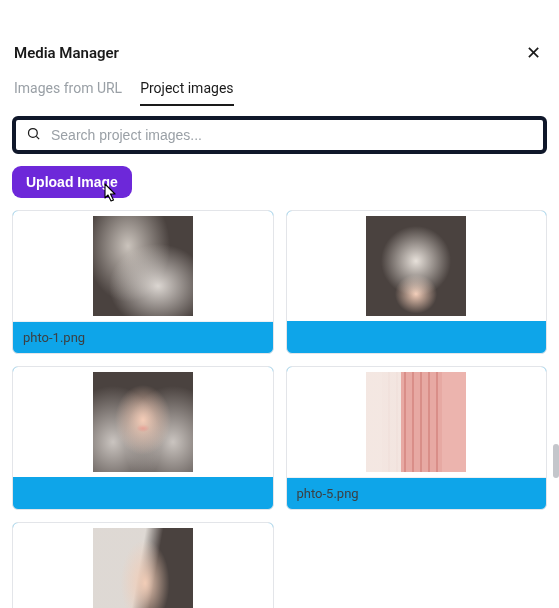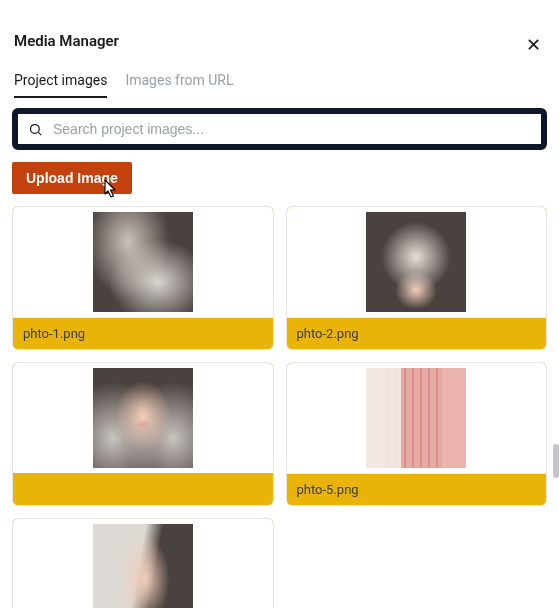--- a/index.html
+++ b/index.html
@@ -8,23 +8,24 @@
     font-family: -apple-system, BlinkMacSystemFont, "Segoe UI", Roboto, Helvetica, Arial, sans-serif;
     background: #fff;
     color: #1a1a1a;
     width: 559px;
     height: 608px;
     overflow: hidden;
     position: relative;
   }
   .header {
     display: flex;
-    align-items: flex-start;
+    align-items: center;
     justify-content: space-between;
-    padding: 32px 14px 4px 14px;
+    padding: 4px 14px 4px 14px;
+    margin-top: 36px;
   }
   .header-title {
     font-size: 15px;
     font-weight: 600;
     color: #1a1a1a;
   }
   .close-btn {
     font-size: 18px;
     line-height: 1;
     cursor: pointer;
@@ -44,44 +45,43 @@
   }
   .tab.active {
     color: #1a1a1a;
     border-bottom: 2px solid #1a1a1a;
   }
   .search-row {
     padding: 10px 12px 0 12px;
   }
   .search-wrap {
     display: flex;
-    align-items: center;
-    border: 6px solid #0f172a;
+    border: 4px solid #0f172a;
     border-radius: 6px;
     padding: 6px 10px;
     gap: 8px;
   }
   .search-icon svg { display: block; }
   .search-input {
     border: none;
     outline: none;
     font-size: 14px;
     width: 100%;
     color: #1a1a1a;
   }
   .search-input::placeholder { color: #9aa0a6; }
   .actions {
     padding: 12px 12px 0 12px;
     position: relative;
   }
   .upload-btn {
-    background: #c2410c;
+    background: #6d28d9;
     color: #fff;
     border: none;
-    border-radius: 2px;
+    border-radius: 9px;
     font-size: 14px;
     font-weight: 600;
     padding: 8px 14px;
     cursor: pointer;
   }
   .cursor-svg {
     position: absolute;
     left: 98px;
     top: 28px;
     pointer-events: none;
@@ -89,21 +89,21 @@
   .grid {
     display: grid;
     grid-template-columns: 1fr 1fr;
     gap: 12px;
     padding: 12px;
   }
   .card {
     border: 1px solid #e3e5e9;
     border-radius: 6px;
     overflow: hidden;
-    background: #eab308;
+    background: #0ea5e9;
   }
   .thumb {
     height: 110px;
     display: flex;
     align-items: center;
     justify-content: center;
     background: #fff;
   }
   .thumb-inner {
     width: 100px;
@@ -182,22 +182,22 @@
 <body>
 
 <div class="header">
   <div class="header-title">Media Manager</div>
   <div class="close-btn">
     <span>✕</span>
   </div>
 </div>
 
 <div class="tabs">
+  <div class="tab">Images from URL</div>
   <div class="tab active">Project images</div>
-  <div class="tab">Images from URL</div>
 </div>
 
 <div class="search-row">
   <div class="search-wrap">
     <span class="search-icon">
       <svg width="15" height="15" viewBox="0 0 24 24" fill="none" stroke="#1a1a1a" stroke-width="2">
         <circle cx="11" cy="11" r="7"></circle>
         <line x1="21" y1="21" x2="16.65" y2="16.65"></line>
       </svg>
     </span>
@@ -218,21 +218,20 @@
     <div class="thumb">
         <div class="thumb-inner ph1"></div>
       </div>
     <div class="caption">phto-1.png</div>
   </div>
 
   <div class="card">
     <div class="thumb">
         <div class="thumb-inner ph2"></div>
       </div>
-    <div class="caption">phto-2.png</div>
   </div>
 
 
   <div class="card">
     <div class="thumb">
         <div class="thumb-inner ph4"></div>
       </div>
   </div>
 
   <div class="card">

